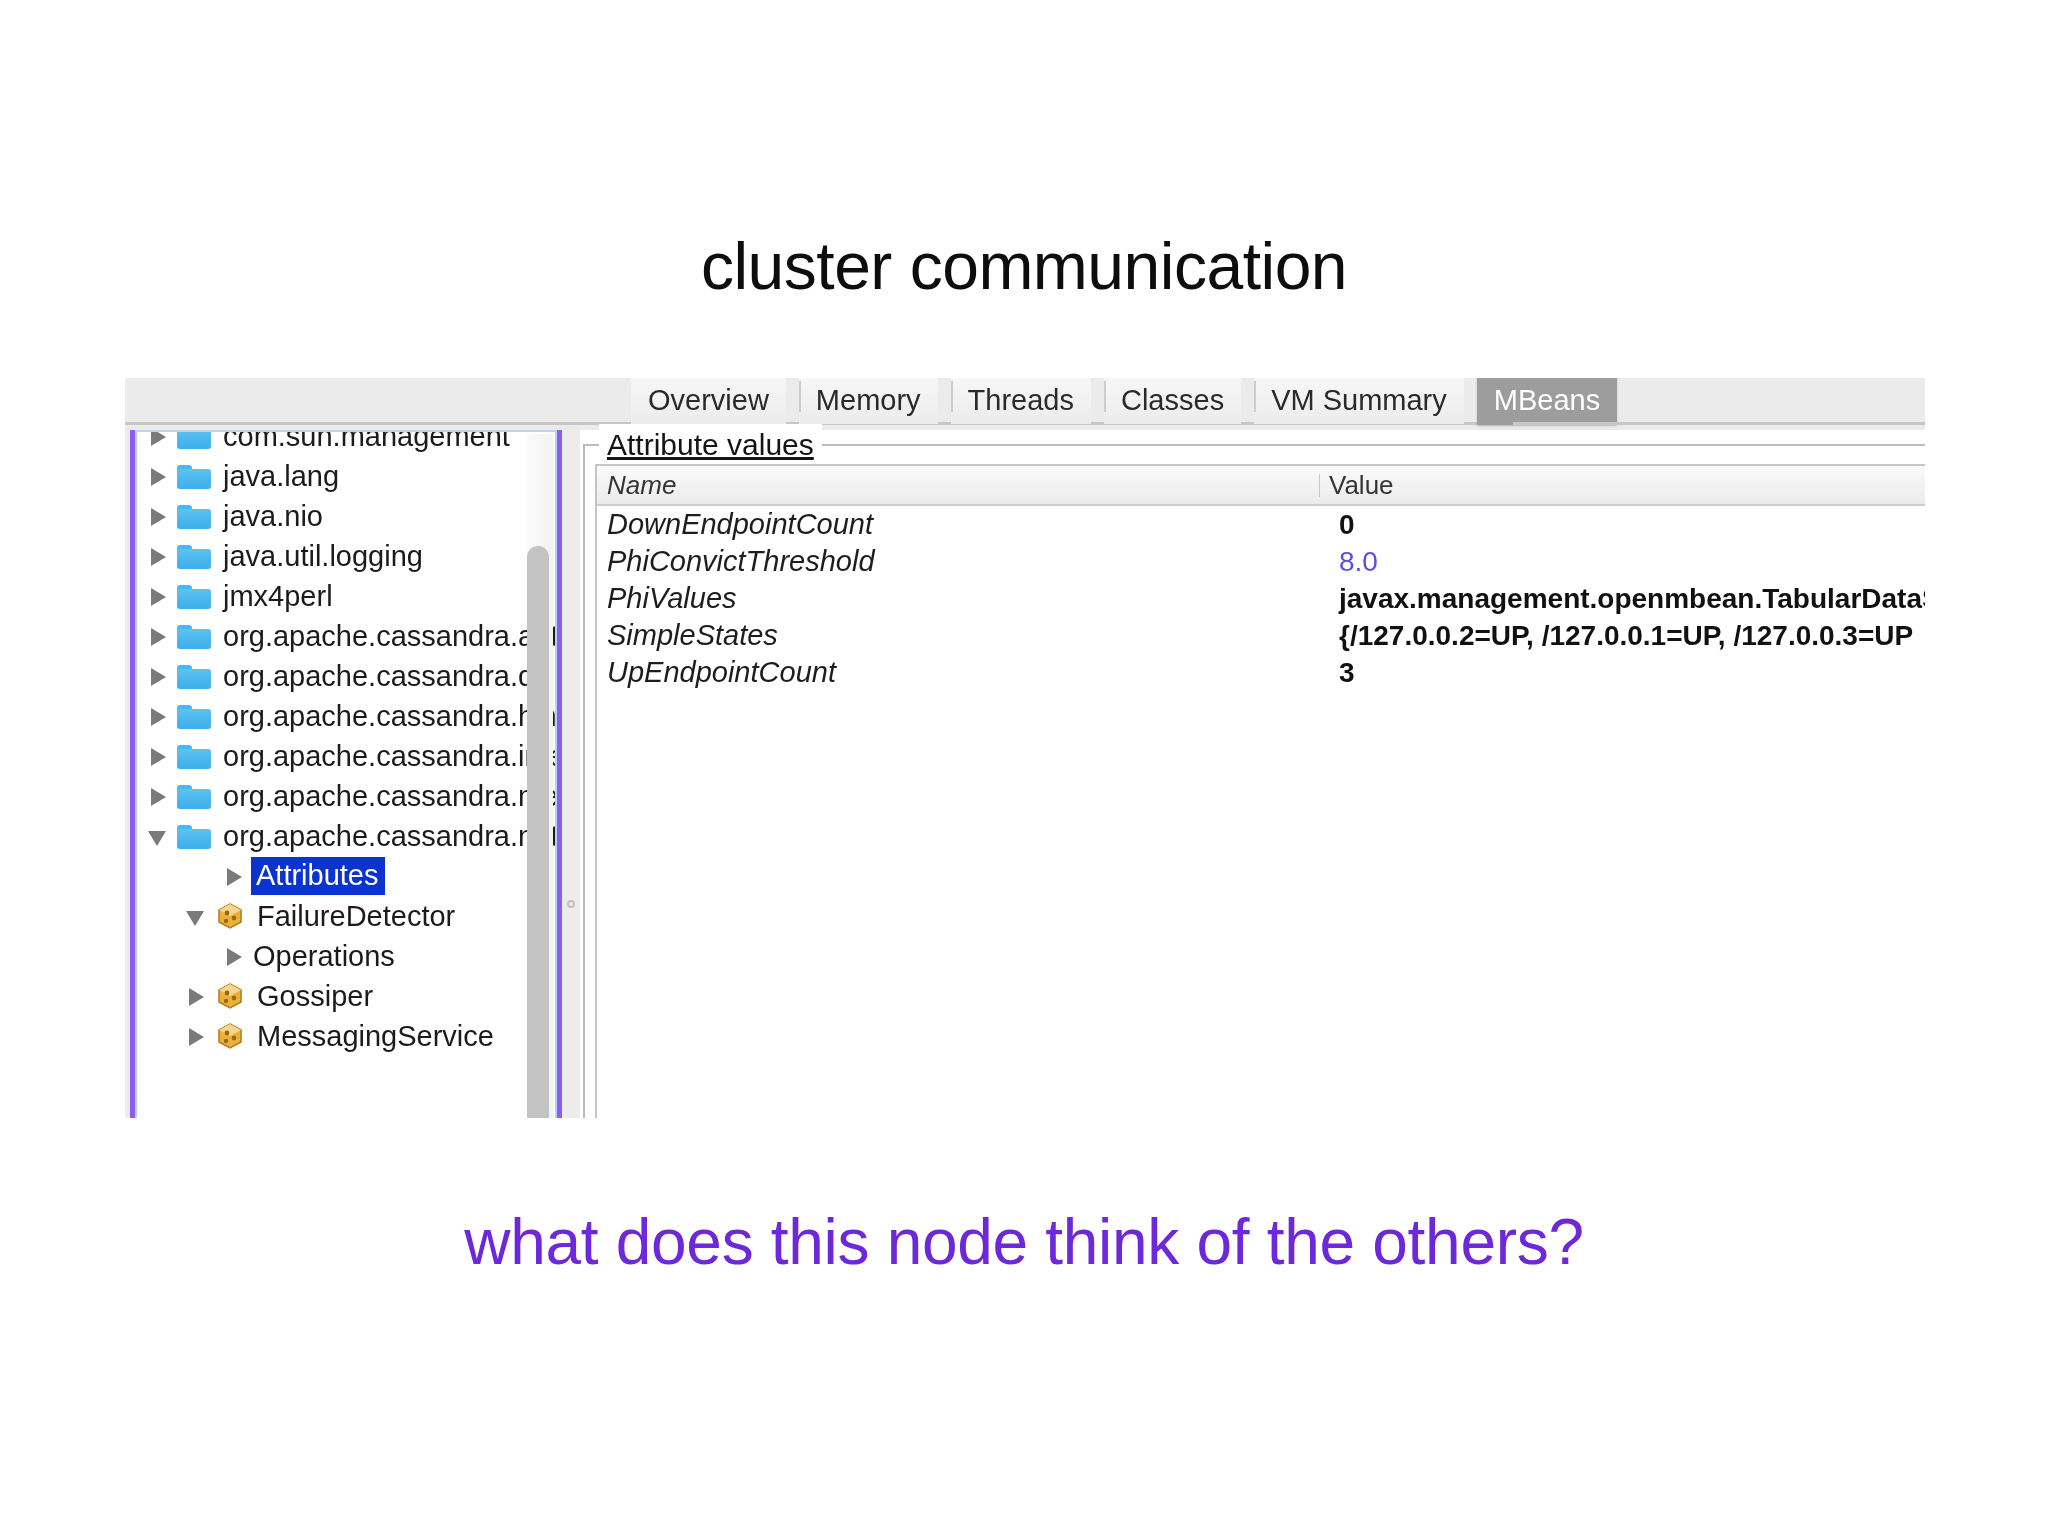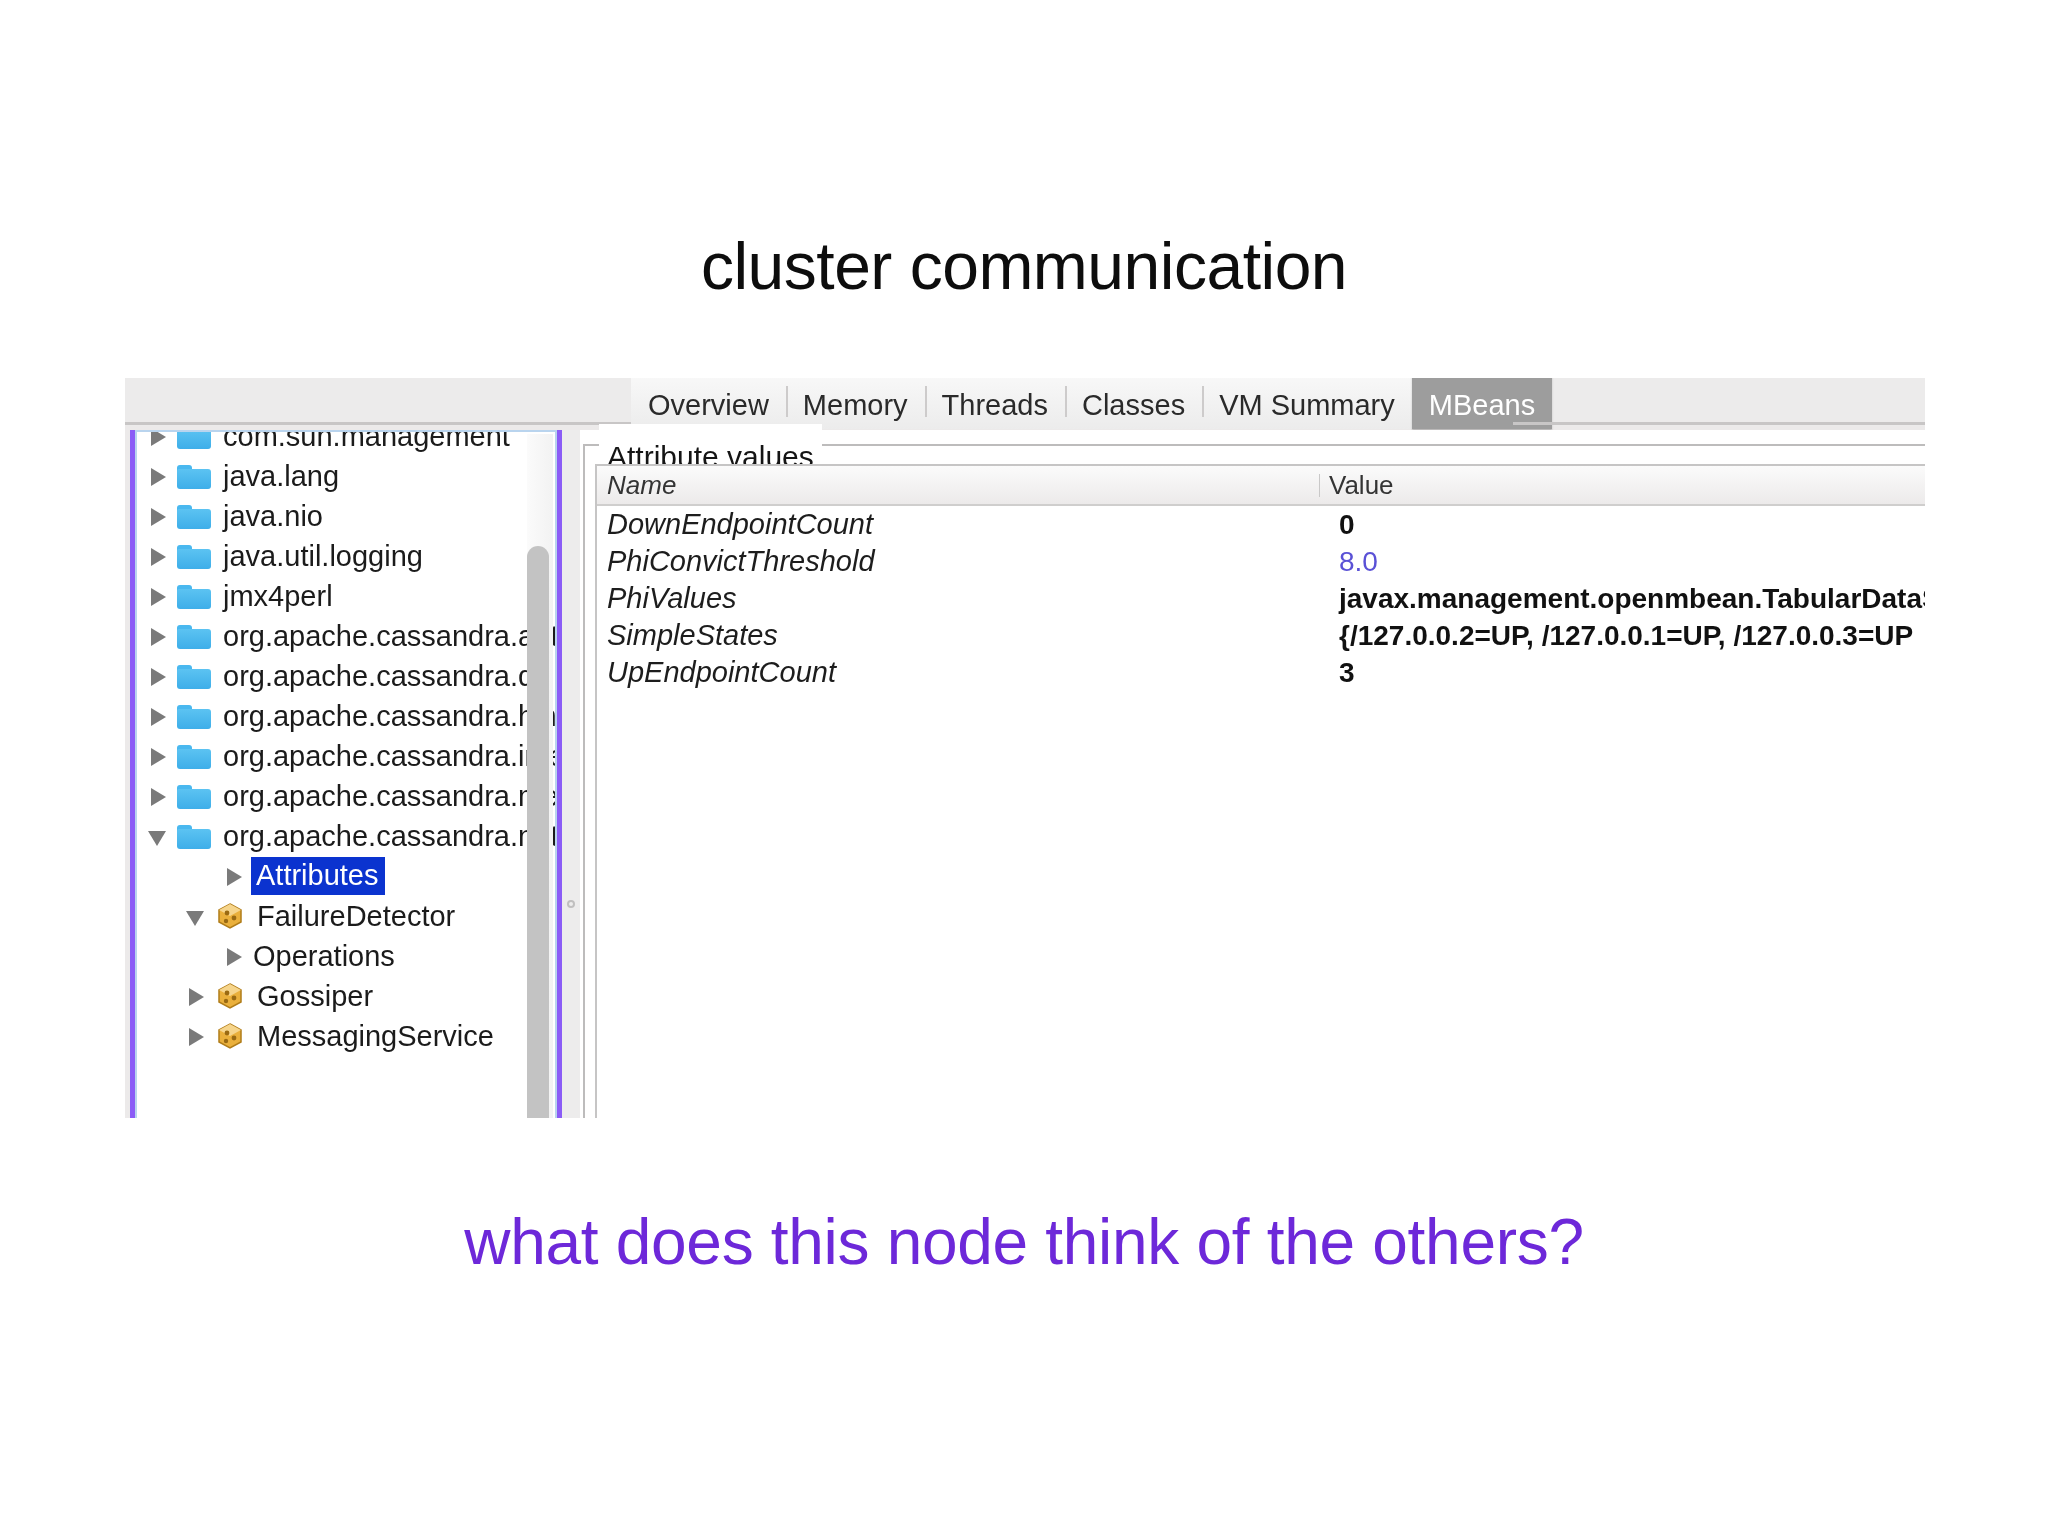--- a/index.html
+++ b/index.html
@@ -71,20 +71,22 @@
     width: 1800px;
     height: 3px;
     background: #c8c6c6;
   }
   .tabs {
     position: absolute;
     left: 506px;
     top: -24px;
     height: 70px;
     display: flex;
+    align-items: flex-end;
+    gap: 13px;
   }
   .tab {
     position: relative;
     height: 68px;
     display: flex;
     align-items: flex-end;
     justify-content: center;
     padding: 0 17px 7px 17px;
     font-size: 29px;
     color: #2a2a2a;
@@ -283,25 +285,26 @@
     bottom: 0;
     border: 2px solid #bdbcbc;
     border-right: none;
     border-bottom: none;
     box-sizing: border-box;
   }
   .attr-group-title {
     position: absolute;
     left: 14px;
     top: -22px;
-    padding: 16px 8px;
+    padding: 4px 8px;
     background: #ffffff;
     font-size: 30px;
     color: #141414;
     white-space: nowrap;
+    text-decoration: underline;
   }
 
   .attr-table {
     position: absolute;
     left: 10px;
     top: 18px;
     right: 0;
     bottom: 0;
     border: 2px solid #c6c5c5;
     border-right: none;

